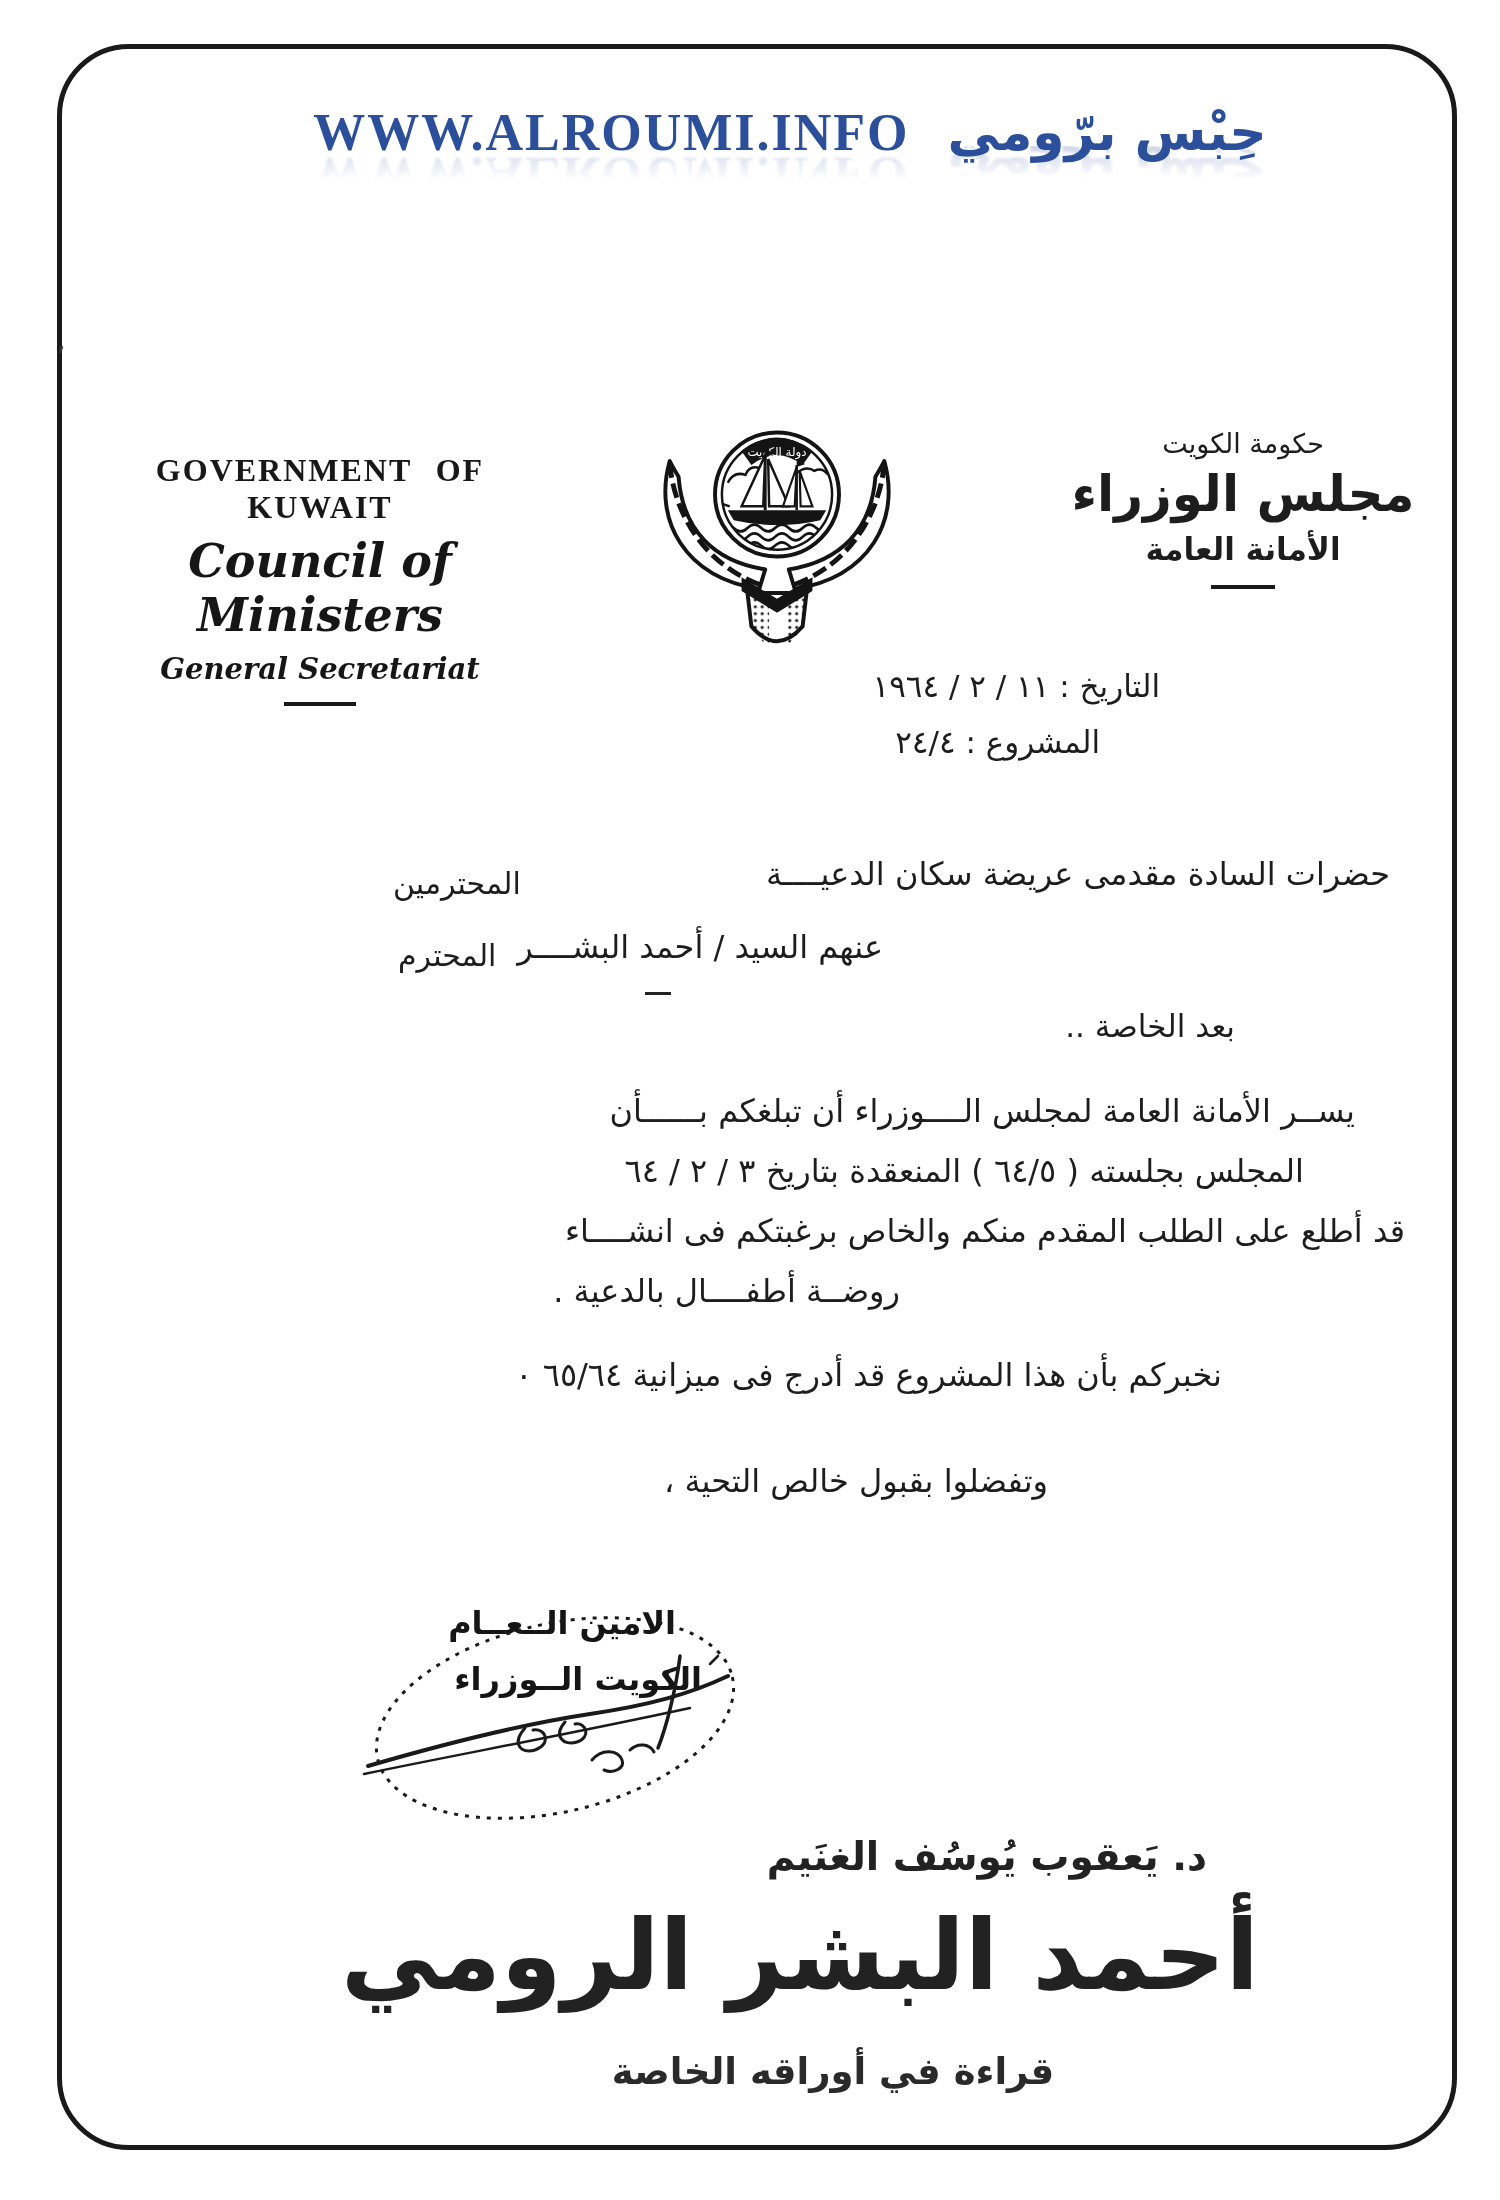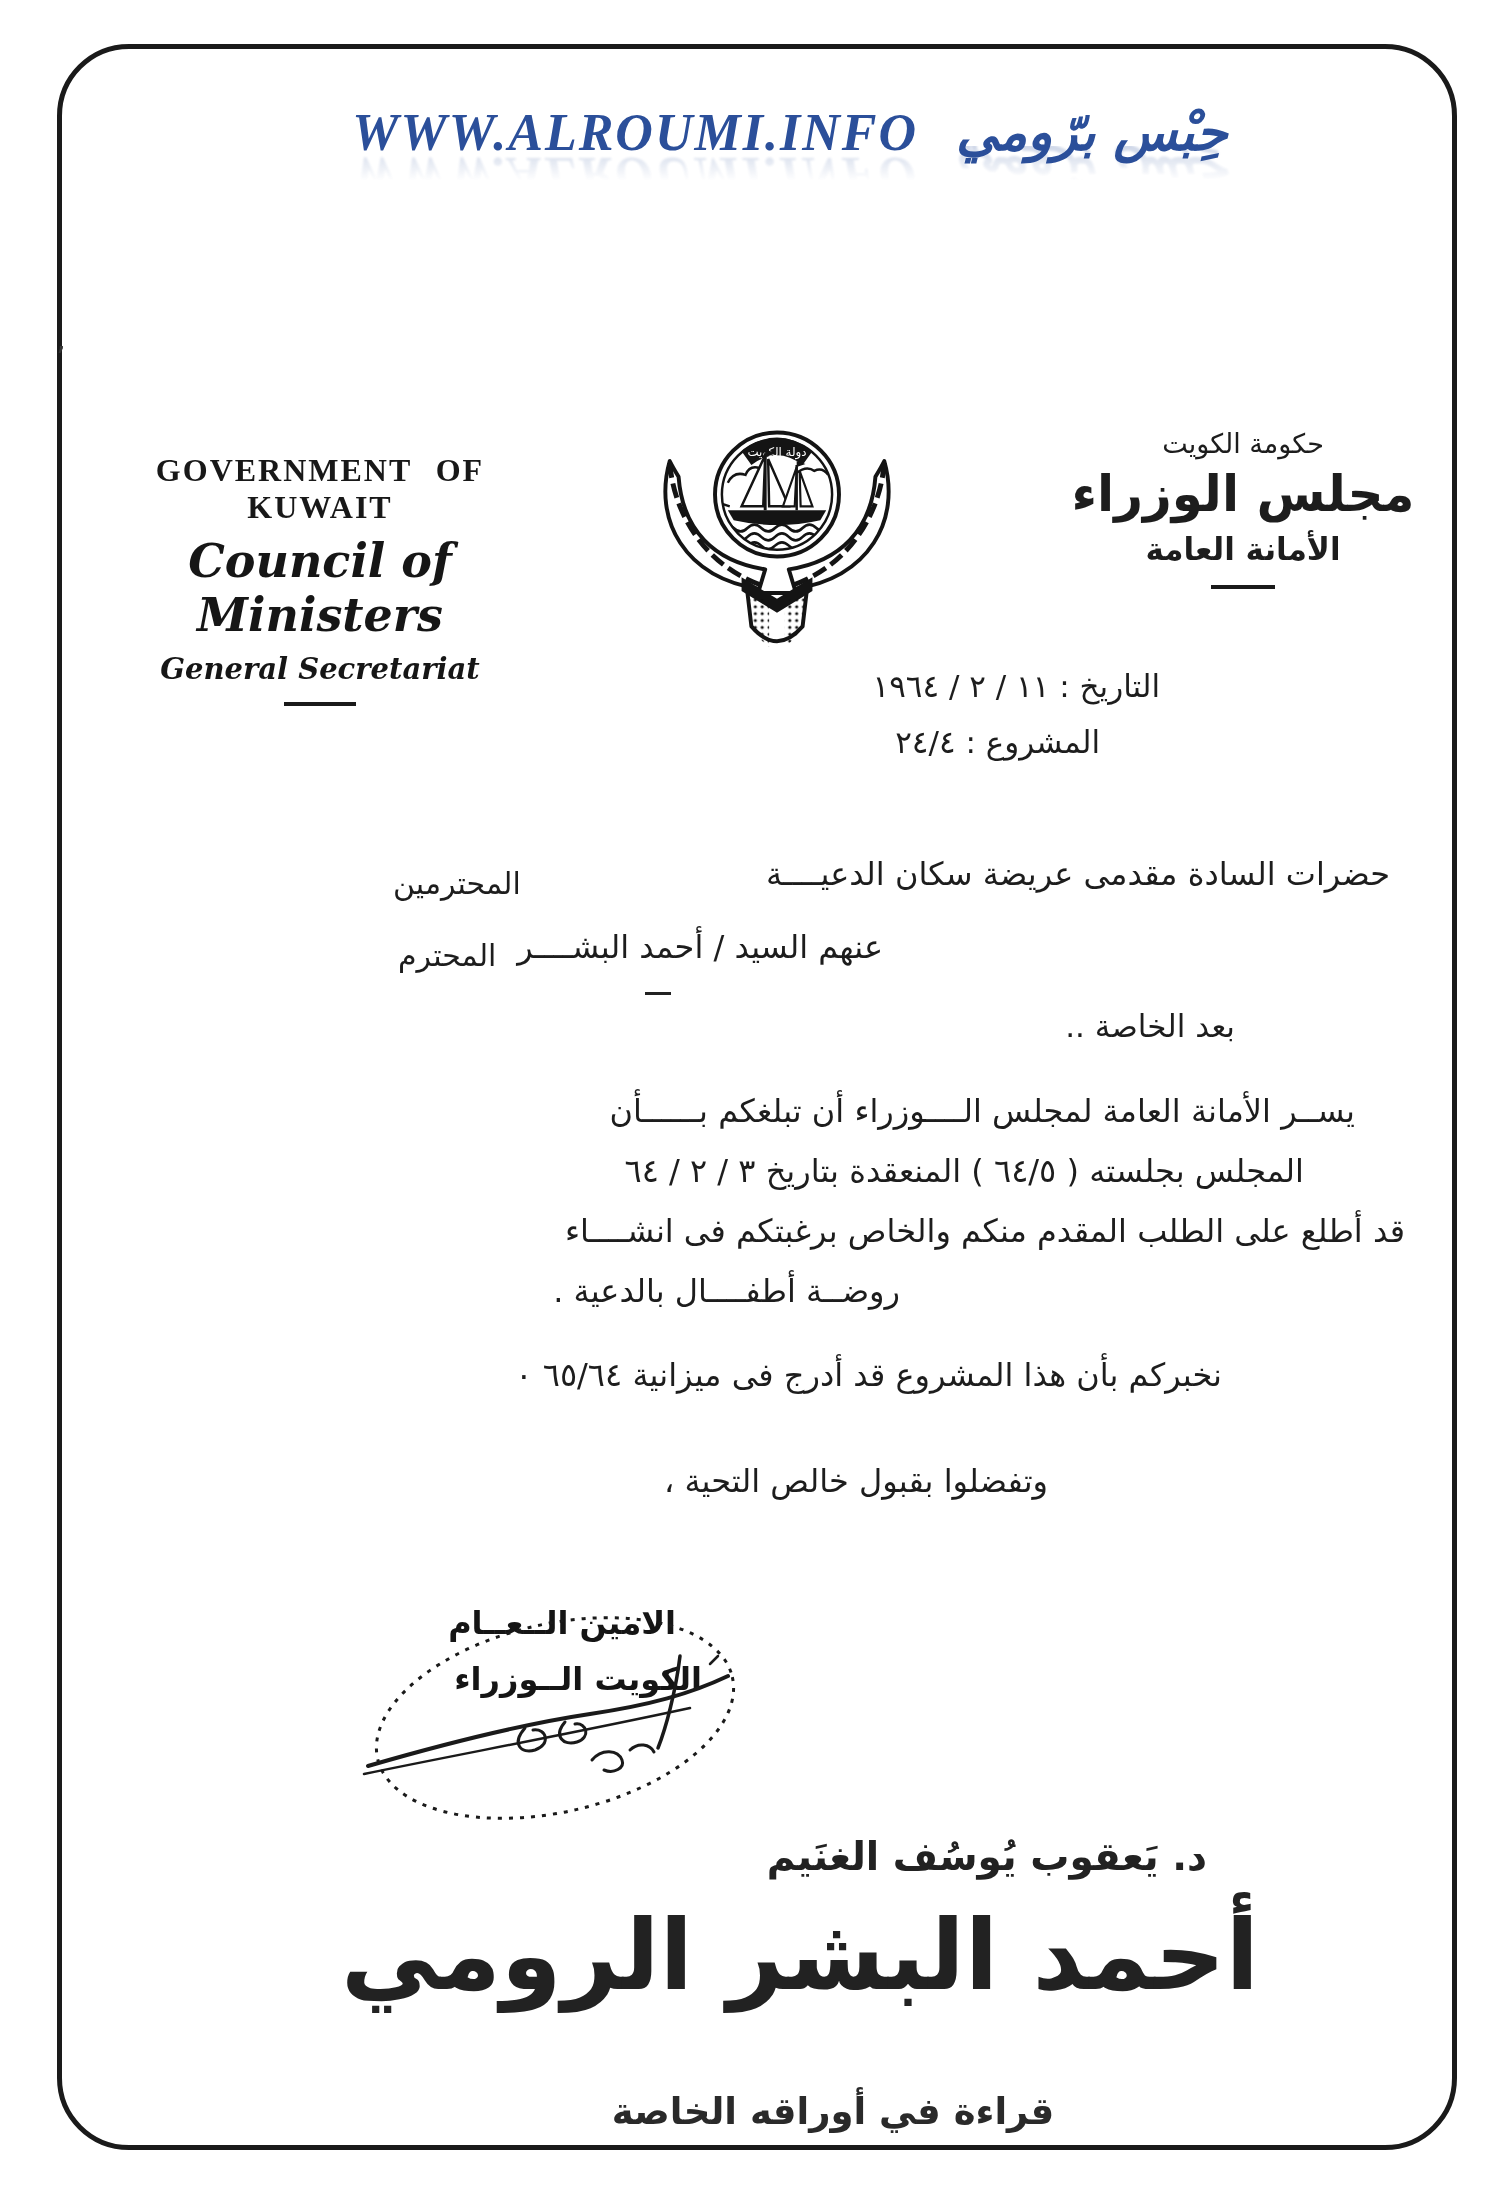--- a/index.html
+++ b/index.html
@@ -12,21 +12,21 @@
   .ar{direction:rtl;white-space:nowrap;}
 
   
   .frame{
     left:57px;top:44px;width:1390px;height:2096px;
     border:5px solid #1a1a1a;border-radius:72px;
   }
 
   
   .wm-wrap{top:102px;left:90px;width:1400px;}
-  .wm-line{display:flex;justify-content:center;align-items:baseline;gap:38px;font-style:italic;}
+  .wm-line{display:flex;justify-content:center;align-items:baseline;gap:38px;}
   .wm-latin{
     font-family:"Liberation Serif",serif;font-weight:bold;
     font-size:52px;letter-spacing:2px;
   }
   .wm-ar{font-size:52px;font-weight:bold;}
   .wm-ref{
     transform:scaleY(-1);opacity:.24;filter:blur(1px);margin-top:-16px;
     -webkit-mask-image:linear-gradient(to bottom,transparent 42%,rgba(0,0,0,.95) 100%);
     mask-image:linear-gradient(to bottom,transparent 42%,rgba(0,0,0,.95) 100%);
   }
@@ -64,21 +64,21 @@
   .t31{font-size:31px;}
 
   .honorific{font-size:30px;}
 
   .dash{background:#222;height:3px;}
 
   
   .callig{left:100px;top:1898px;width:1400px;text-align:center;
     font-size:98px;font-weight:bold;color:#222;}
   .callig-sub{left:166px;top:2050px;width:1334px;text-align:center;
-    font-size:37px;font-weight:bold;color:#2a2a2a;margin-top:40px;}
+    font-size:37px;font-weight:bold;color:#2a2a2a;}
 
   .name-line{font-size:39px;font-weight:bold;color:#222;}
   .sig-title{font-size:32px;font-weight:bold;color:#151515;}
 
   .speck{font-size:30px;color:#333;}
   svg{display:block;}
 </style>
 </head>
 <body>
 

